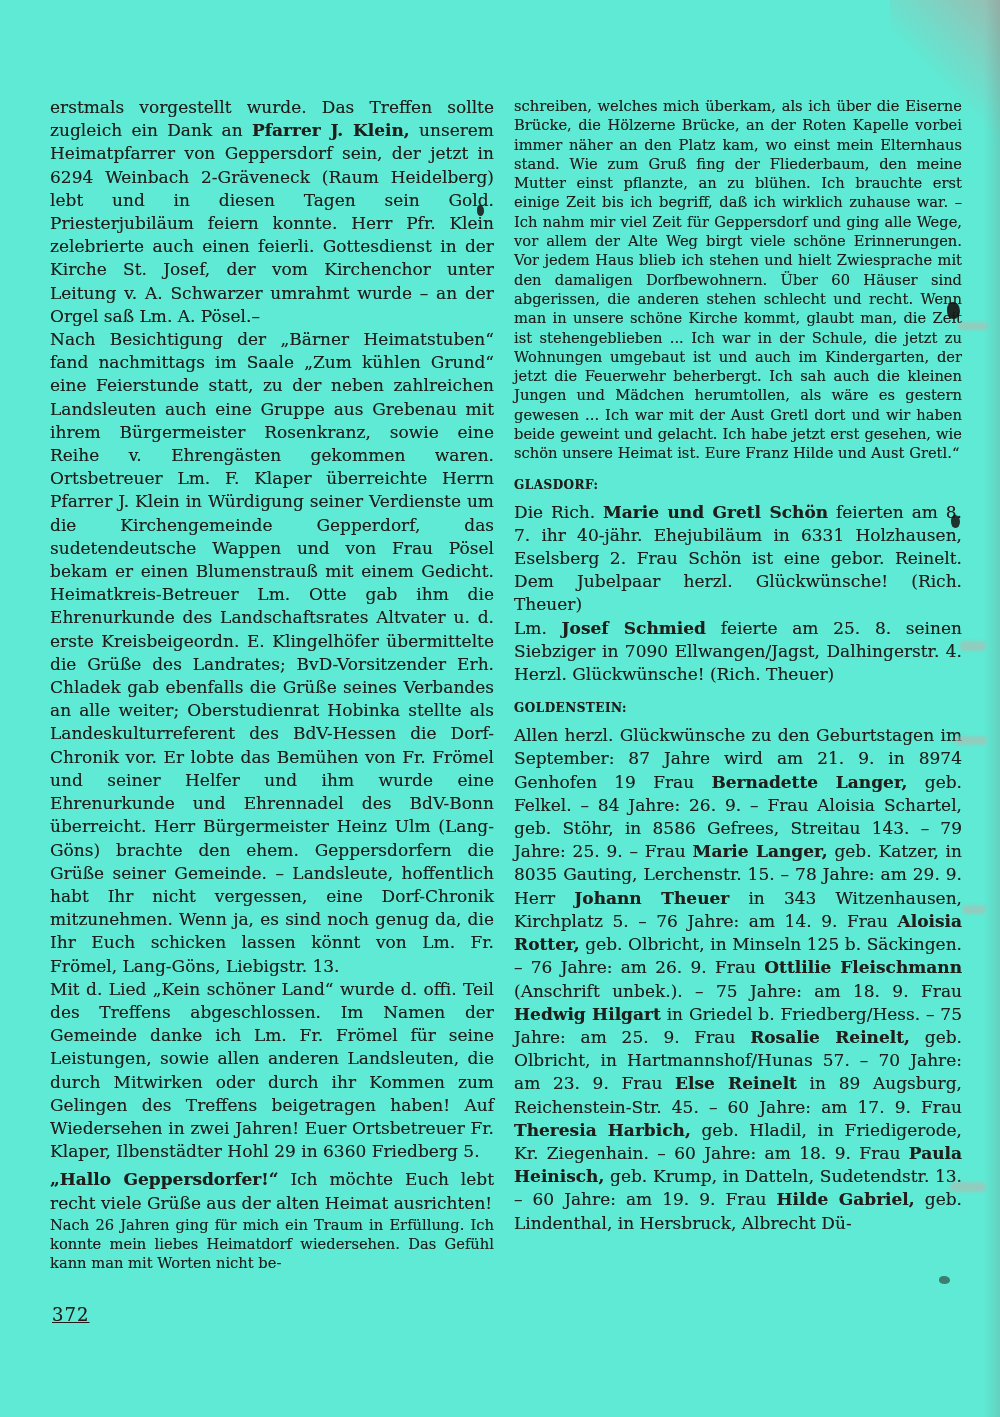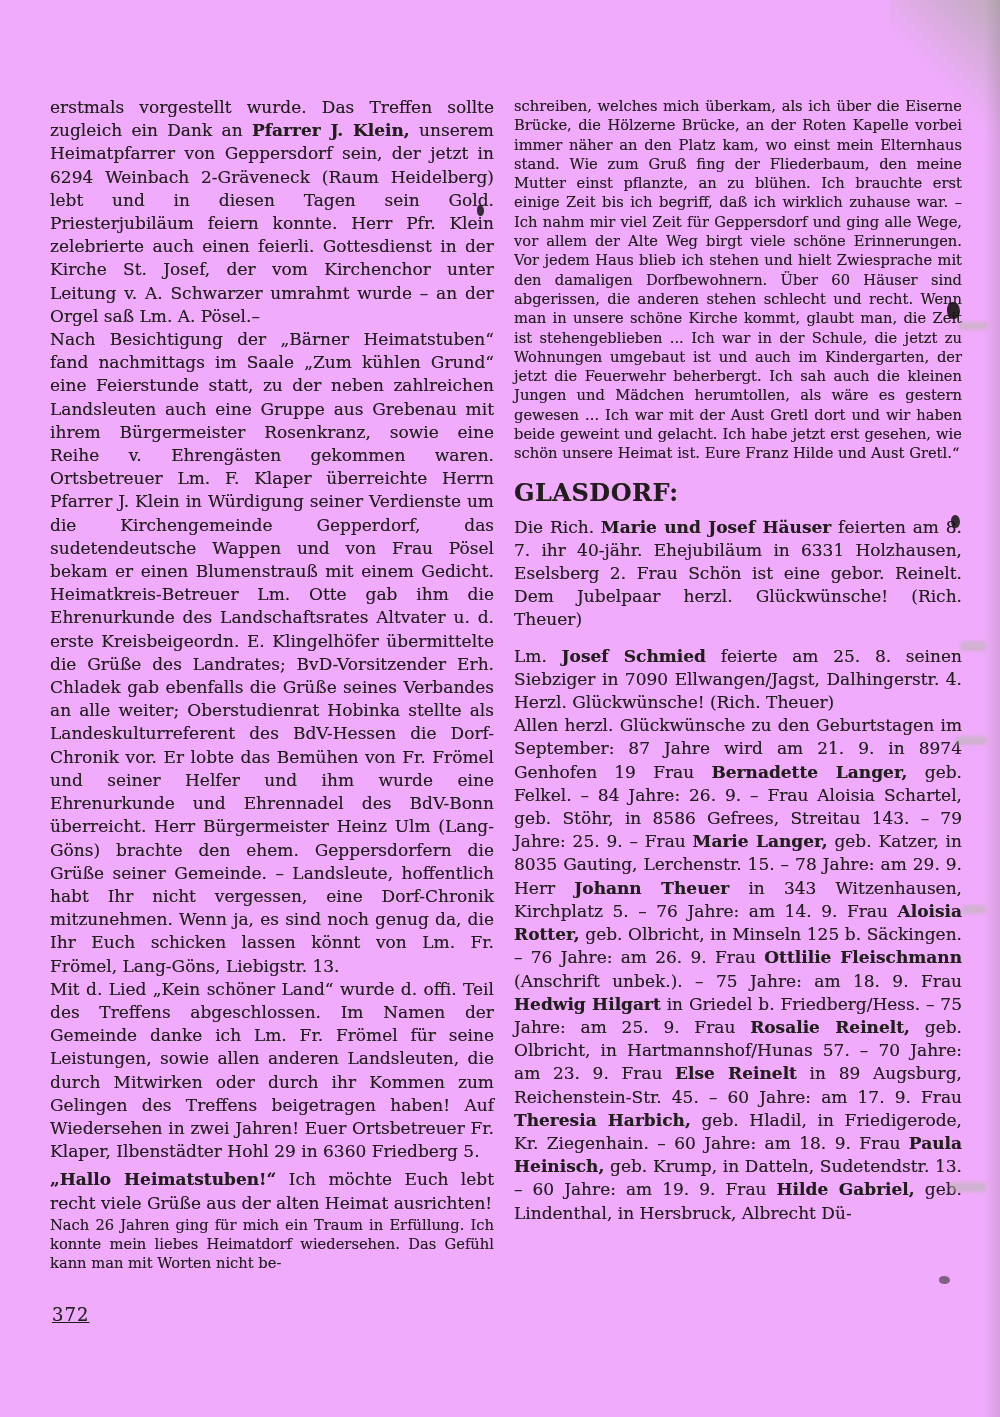--- a/index.html
+++ b/index.html
@@ -27,23 +27,23 @@
     font-size: 17px;
     line-height: 23.2px;
     text-align: justify;
     text-shadow: 0 0 0.4px rgba(20,18,14,0.45);
   }
   p.small {
     font-size: 14.7px;
     line-height: 19.3px;
   }
   p.gap-above-sm { margin-top: 5px; }
-  p.gap-above    { margin-top: 13px; }
+  p.gap-above    { margin-top: 0; }
   h2.section-heading {
-    font-size: 24px;
+    font-size: 12px;
     font-weight: bold;
     letter-spacing: 0.5px;
     margin: 15px 0 9px 0;
     text-shadow: 0 0 0.4px rgba(20,18,14,0.5);
   }
   .page-number {
     position: absolute;
     left: 52px;
     top: 1304px;
     font-size: 18px;
@@ -80,42 +80,43 @@
   }
   .ghost-1 { left: 958px; top: 322px;  width: 30px; height: 8px; }
   .ghost-2 { left: 960px; top: 641px;  width: 26px; height: 10px; }
   .ghost-3 { left: 955px; top: 736px;  width: 32px; height: 9px; }
   .ghost-4 { left: 950px; top: 1182px; width: 36px; height: 10px; }
   .ghost-5 { left: 962px; top: 905px;  width: 24px; height: 9px; }
 </style>
 </head>
 <body>
 
-<div class="page" style="background: #f0abfc; color: rgb(32, 30, 26);">
+<div class="page" style="background: #5eead4; color: rgb(32, 30, 26);">
 
   <div class="corner-shade"></div>
   <div class="edge-shade"></div>
 
   <div class="columns">
 
     <div class="col col-left">
       <p class="body"><span>erstmals vorgestellt wurde. Das Treffen sollte zugleich ein Dank an </span><b>Pfarrer J. Klein,</b><span> unserem Heimatpfarrer von Geppersdorf sein, der jetzt in 6294 Weinbach 2-Gräveneck (Raum Heidelberg) lebt und in diesen Tagen sein Gold. Priesterjubiläum feiern konnte. Herr Pfr. Klein zelebrierte auch einen feierli. Gottesdienst in der Kirche St. Josef, der vom Kirchenchor unter Leitung v. A. Schwarzer umrahmt wurde – an der Orgel saß Lm. A. Pösel.–</span></p>
       <p class="body"><span>Nach Besichtigung der „Bärner Heimatstuben“ fand nachmittags im Saale „Zum kühlen Grund“ eine Feierstunde statt, zu der neben zahlreichen Landsleuten auch eine Gruppe aus Grebenau mit ihrem Bürgermeister Rosenkranz, sowie eine Reihe v. Ehrengästen gekommen waren. Ortsbetreuer Lm. F. Klaper überreichte Herrn Pfarrer J. Klein in Würdigung seiner Verdienste um die Kirchengemeinde Gepperdorf, das sudetendeutsche Wappen und von Frau Pösel bekam er einen Blumenstrauß mit einem Gedicht. Heimatkreis-Betreuer Lm. Otte gab ihm die Ehrenurkunde des Landschaftsrates Altvater u. d. erste Kreisbeigeordn. E. Klingelhöfer übermittelte die Grüße des Landrates; BvD-Vorsitzender Erh. Chladek gab ebenfalls die Grüße seines Verbandes an alle weiter; Oberstudienrat Hobinka stellte als Landeskulturreferent des BdV-Hessen die Dorf-Chronik vor. Er lobte das Bemühen von Fr. Frömel und seiner Helfer und ihm wurde eine Ehrenurkunde und Ehrennadel des BdV-Bonn überreicht. Herr Bürgermeister Heinz Ulm (Lang-Göns) brachte den ehem. Geppersdorfern die Grüße seiner Gemeinde. – Landsleute, hoffentlich habt Ihr nicht vergessen, eine Dorf-Chronik mitzunehmen. Wenn ja, es sind noch genug da, die Ihr Euch schicken lassen könnt von Lm. Fr. Frömel, Lang-Göns, Liebigstr. 13.</span></p>
       <p class="body"><span>Mit d. Lied „Kein schöner Land“ wurde d. offi. Teil des Treffens abgeschlossen. Im Namen der Gemeinde danke ich Lm. Fr. Frömel für seine Leistungen, sowie allen anderen Landsleuten, die durch Mitwirken oder durch ihr Kommen zum Gelingen des Treffens beigetragen haben! Auf Wiedersehen in zwei Jahren! Euer Ortsbetreuer Fr. Klaper, Ilbenstädter Hohl 29 in 6360 Friedberg 5.</span></p>
-      <p class="body gap-above-sm"><b>„Hallo Heimatstuben!“</b><span> Ich möchte Euch lebt recht viele Grüße aus der alten Heimat ausrichten!</span></p>
+      <p class="body gap-above-sm"><b>„Hallo Geppersdorfer!“</b><span> Ich möchte Euch lebt recht viele Grüße aus der alten Heimat ausrichten!</span></p>
       <p class="body small"><span>Nach 26 Jahren ging für mich ein Traum in Erfüllung. Ich konnte mein liebes Heimatdorf wiedersehen. Das Gefühl kann man mit Worten nicht be-</span></p>
     </div>
 
     <div class="col col-right">
       <p class="body small"><span>schreiben, welches mich überkam, als ich über die Eiserne Brücke, die Hölzerne Brücke, an der Roten Kapelle vorbei immer näher an den Platz kam, wo einst mein Elternhaus stand. Wie zum Gruß fing der Fliederbaum, den meine Mutter einst pflanzte, an zu blühen. Ich brauchte erst einige Zeit bis ich begriff, daß ich wirklich zuhause war. – Ich nahm mir viel Zeit für Geppersdorf und ging alle Wege, vor allem der Alte Weg birgt viele schöne Erinnerungen. Vor jedem Haus blieb ich stehen und hielt Zwiesprache mit den damaligen Dorfbewohnern. Über 60 Häuser sind abgerissen, die anderen stehen schlecht und recht. Wenn man in unsere schöne Kirche kommt, glaubt man, die Zeit ist stehengeblieben ... Ich war in der Schule, die jetzt zu Wohnungen umgebaut ist und auch im Kindergarten, der jetzt die Feuerwehr beherbergt. Ich sah auch die kleinen Jungen und Mädchen herumtollen, als wäre es gestern gewesen ... Ich war mit der Aust Gretl dort und wir haben beide geweint und gelacht. Ich habe jetzt erst gesehen, wie schön unsere Heimat ist. Eure Franz Hilde und Aust Gretl.“</span></p>
 
       <h2 class="section-heading">GLASDORF:</h2>
-      <p class="body"><span>Die Rich. </span><b>Marie und Josef Häuser</b><span> feierten am 8. 7. ihr 40-jähr. Ehejubiläum in 6331 Holzhausen, Eselsberg 2. Frau Schön ist eine gebor. Reinelt. Dem Jubelpaar herzl. Glückwünsche! (Rich. Theuer)</span></p>
+      <p class="body"><span>Die Rich. </span><b>Marie und Gretl Schön</b><span> feierten am 8. 7. ihr 40-jähr. Ehejubiläum in 6331 Holzhausen, Eselsberg 2. Frau Schön ist eine gebor. Reinelt. Dem Jubelpaar herzl. Glückwünsche! (Rich. Theuer)</span></p>
       <p class="body gap-above"><span>Lm. </span><b>Josef Schmied</b><span> feierte am 25. 8. seinen Siebziger in 7090 Ellwangen/Jagst, Dalhingerstr. 4. Herzl. Glückwünsche! (Rich. Theuer)</span></p>
 
+      <h2 class="section-heading">GOLDENSTEIN:</h2>
       <p class="body"><span>Allen herzl. Glückwünsche zu den Geburtstagen im September: 87 Jahre wird am 21. 9. in 8974 Genhofen 19 Frau </span><b>Bernadette Langer,</b><span> geb. Felkel. – 84 Jahre: 26. 9. – Frau Aloisia Schartel, geb. Stöhr, in 8586 Gefrees, Streitau 143. – 79 Jahre: 25. 9. – Frau </span><b>Marie Langer,</b><span> geb. Katzer, in 8035 Gauting, Lerchenstr. 15. – 78 Jahre: am 29. 9. Herr </span><b>Johann Theuer</b><span> in 343 Witzenhausen, Kirchplatz 5. – 76 Jahre: am 14. 9. Frau </span><b>Aloisia Rotter,</b><span> geb. Olbricht, in Minseln 125 b. Säckingen. – 76 Jahre: am 26. 9. Frau </span><b>Ottlilie Fleischmann</b><span> (Anschrift unbek.). – 75 Jahre: am 18. 9. Frau </span><b>Hedwig Hilgart</b><span> in Griedel b. Friedberg/Hess. – 75 Jahre: am 25. 9. Frau </span><b>Rosalie Reinelt,</b><span> geb. Olbricht, in Hartmannshof/Hunas 57. – 70 Jahre: am 23. 9. Frau </span><b>Else Reinelt</b><span> in 89 Augsburg, Reichenstein-Str. 45. – 60 Jahre: am 17. 9. Frau </span><b>Theresia Harbich,</b><span> geb. Hladil, in Friedigerode, Kr. Ziegenhain. – 60 Jahre: am 18. 9. Frau </span><b>Paula Heinisch,</b><span> geb. Krump, in Datteln, Sudetendstr. 13. – 60 Jahre: am 19. 9. Frau </span><b>Hilde Gabriel,</b><span> geb. Lindenthal, in Hersbruck, Albrecht Dü-</span></p>
     </div>
 
   </div>
 
   <div class="page-number">372</div>
 
   <div class="ink-blot blot-1"></div>
   <div class="ink-blot blot-2"></div>
   <div class="ink-blot blot-3"></div>

